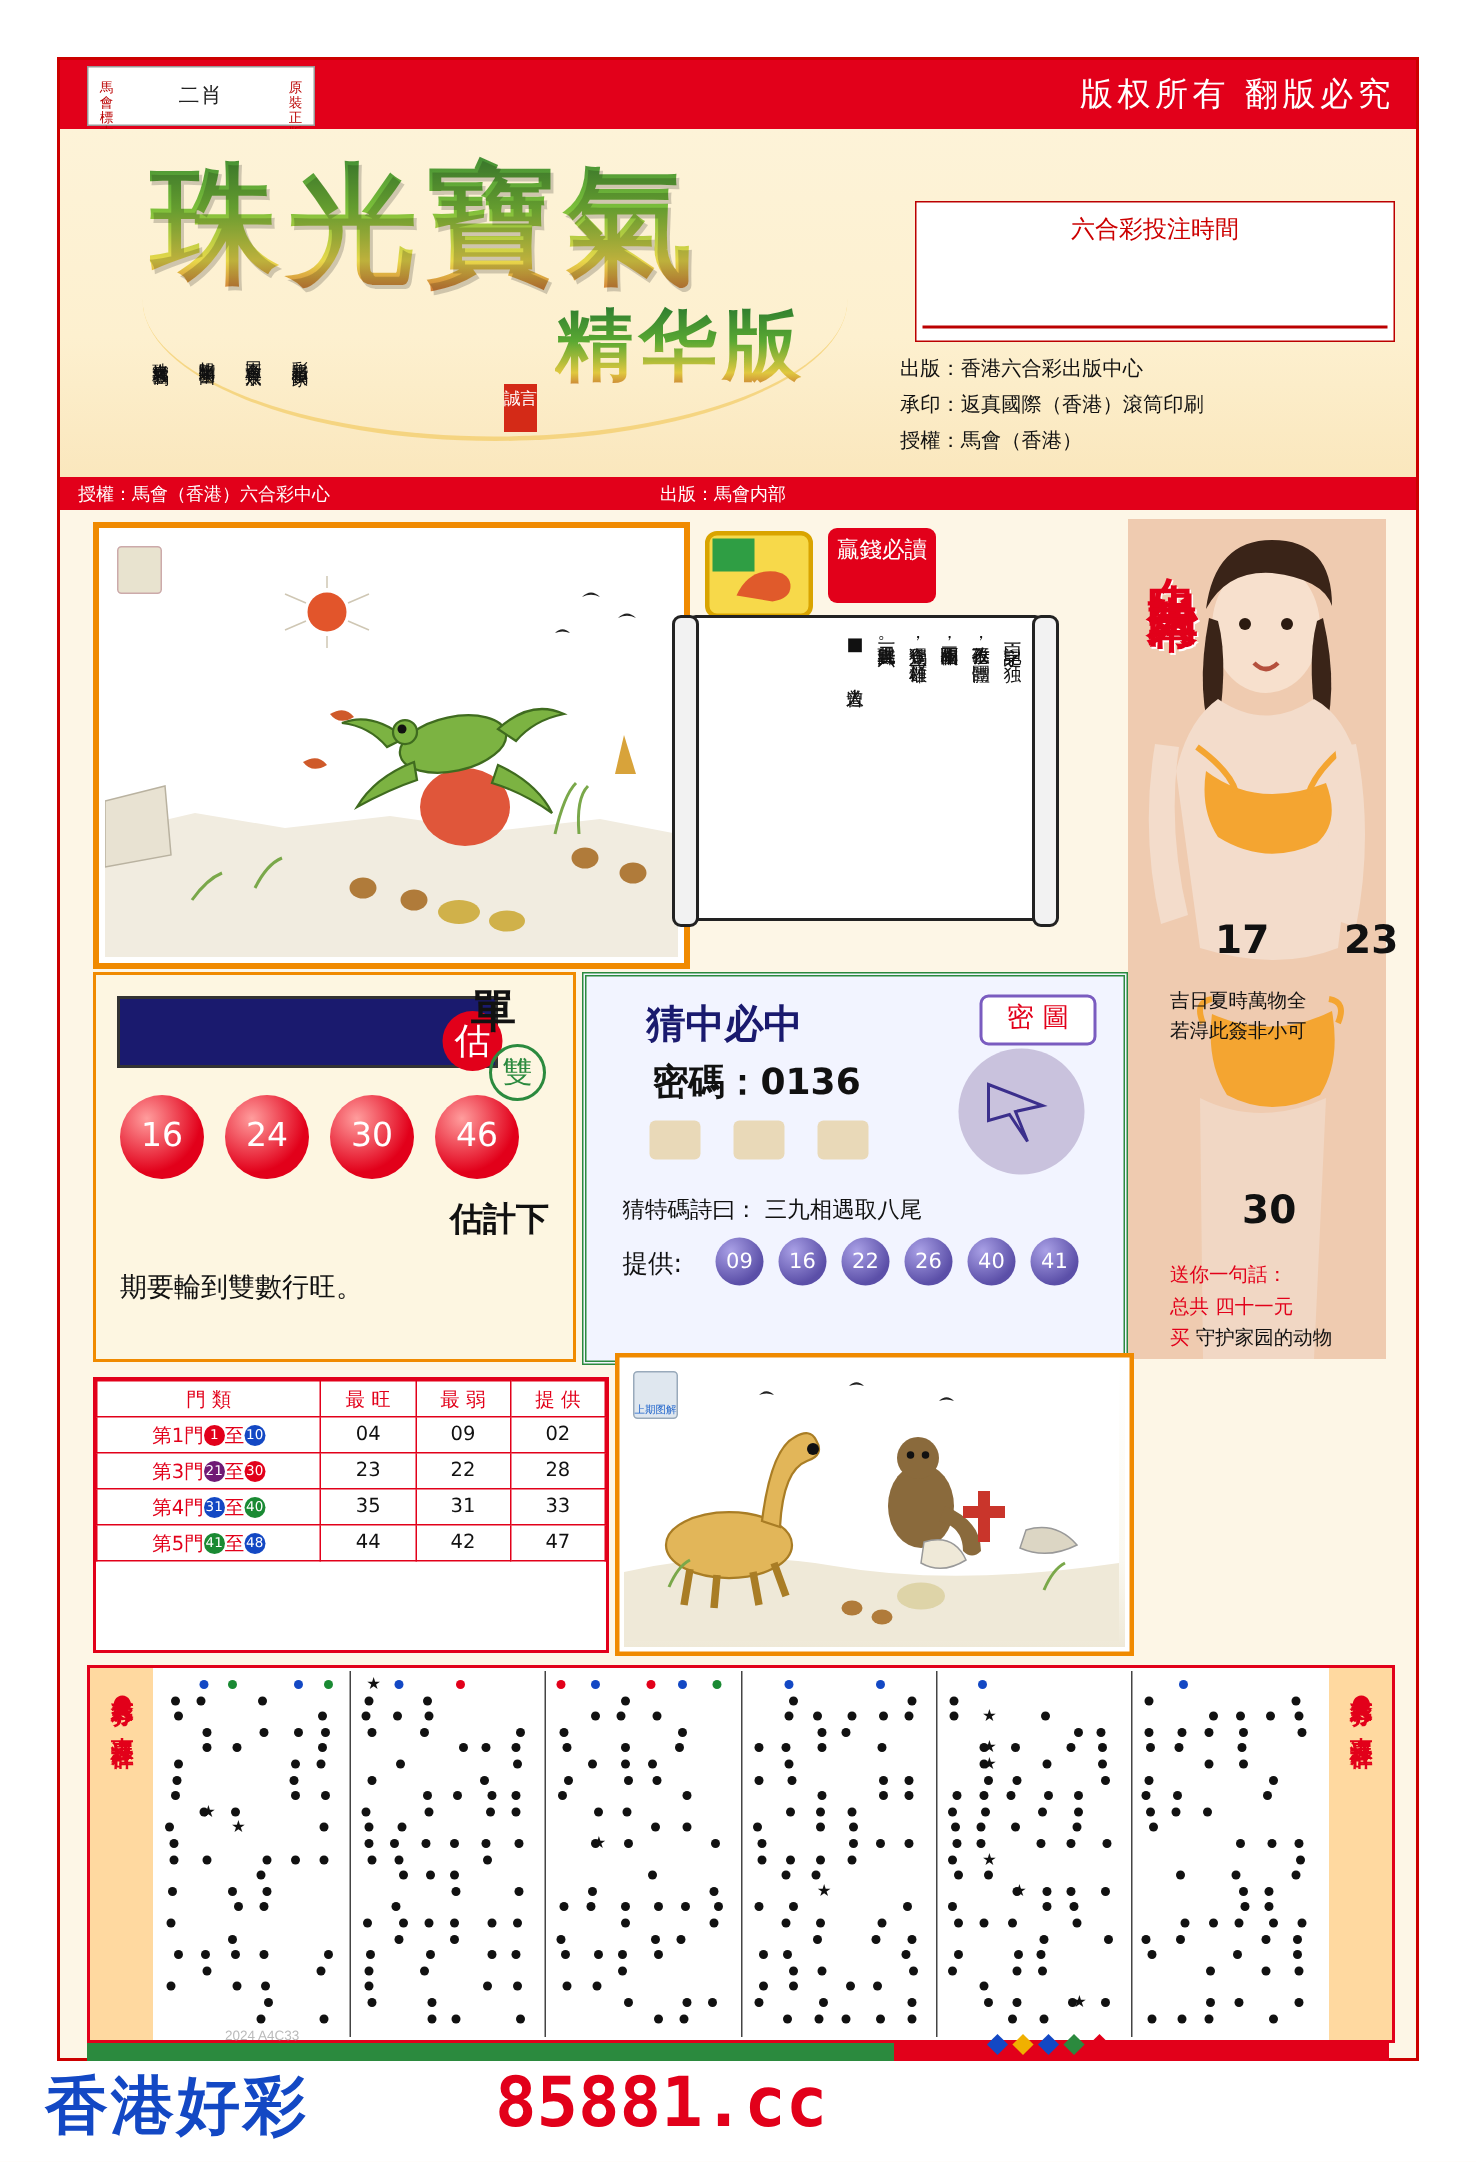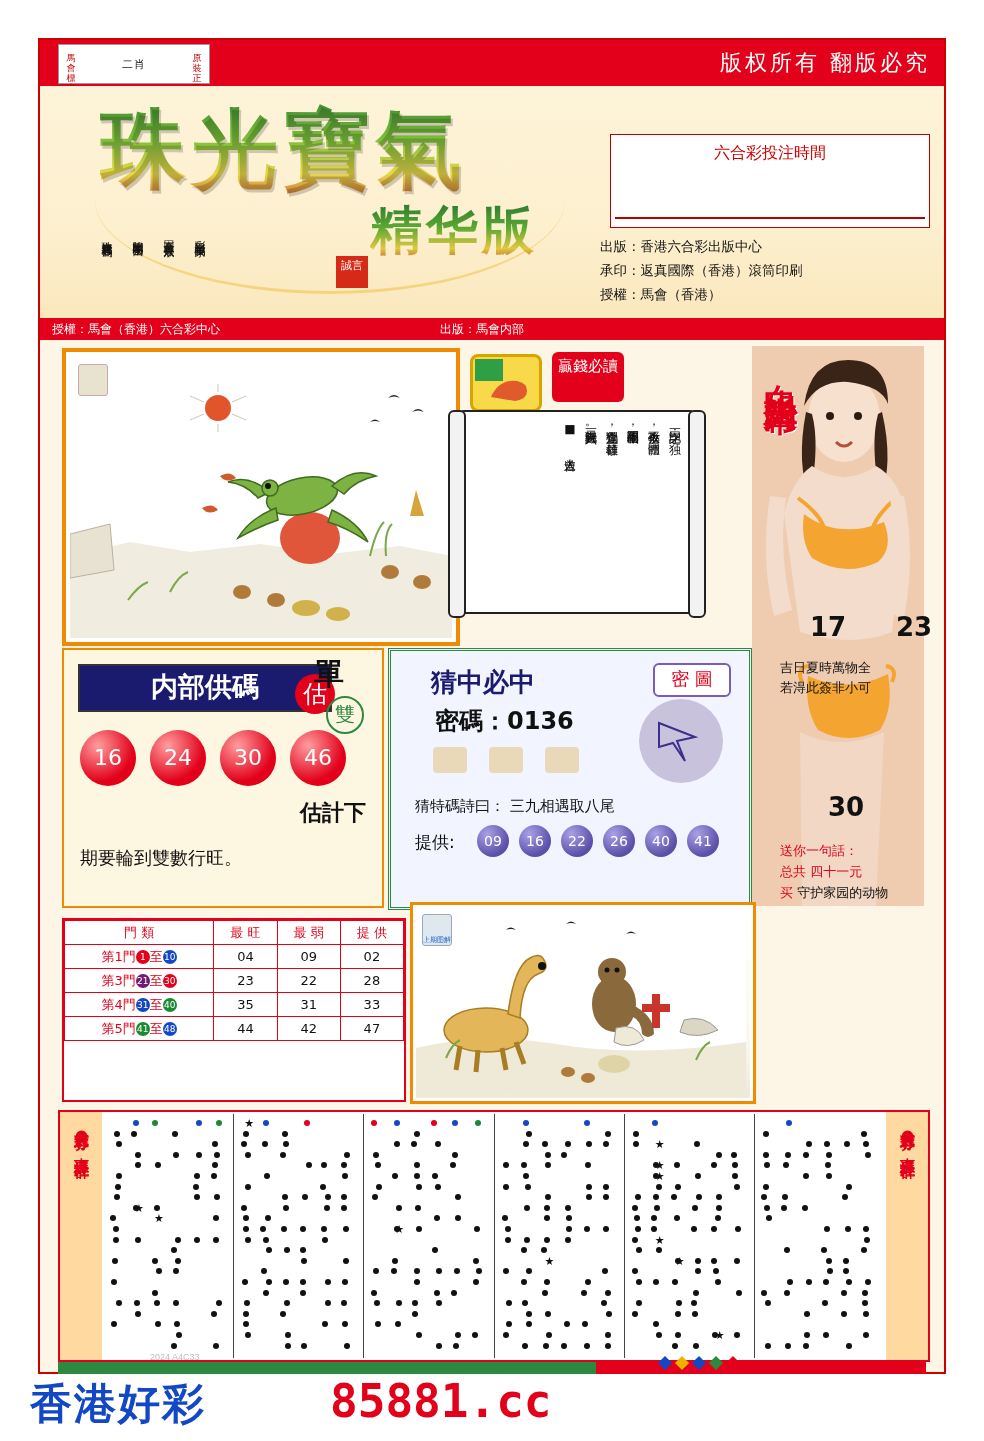--- a/index.html
+++ b/index.html
@@ -3,37 +3,37 @@
 <meta charset="utf-8">
 <style>
   html,body{margin:0;padding:0;background:#ffffff;}
   body{width:984px;height:1441px;position:relative;font-family:"Liberation Sans",sans-serif;overflow:hidden;}
   .page{position:absolute;left:0;top:0;width:984px;height:1441px;background:#fff;}
   .sheet{position:absolute;left:38px;top:38px;width:908px;height:1336px;background:#fdf6e6;border:2px solid #c00;box-sizing:border-box;}
 
   
   .topbar{position:absolute;left:0;top:0;width:904px;height:46px;background:#e2001a;}
   .logo-box{position:absolute;left:18px;top:4px;width:150px;height:38px;background:#fff;border:1px solid #999;display:flex;align-items:center;justify-content:center;}
-  .logo-txt{font-family:"DejaVu Sans",sans-serif;font-size:11px;color:#222;letter-spacing:1px;}
+  .logo-txt{font-family:"DejaVu Sans",sans-serif;font-size:14px;color:#222;letter-spacing:1px;}
   .logo-side{position:absolute;font-size:9px;color:#b00;line-height:10px;width:16px;text-align:center;}
   .copy-right{position:absolute;right:14px;top:8px;color:#fff;font-size:22px;letter-spacing:3px;font-family:"DejaVu Sans",sans-serif;}
 
   
   .title-area{position:absolute;left:0;top:46px;width:904px;height:232px;background:linear-gradient(180deg,#fdf3d8 0%,#fdf0cf 60%,#fae7bd 100%);}
   .big-title{position:absolute;left:60px;top:6px;font-size:86px;font-weight:bold;font-family:"DejaVu Sans",sans-serif;letter-spacing:6px;
      background:linear-gradient(180deg,#2f7d32 0%,#7bbf3a 40%,#e8d84a 70%,#c0392b 100%);-webkit-background-clip:text;background-clip:text;color:transparent;
      text-shadow:2px 3px 0 rgba(0,0,0,.18);}
   .sub-title{position:absolute;left:330px;top:110px;font-size:52px;font-weight:bold;font-family:"DejaVu Sans",sans-serif;letter-spacing:4px;
      background:linear-gradient(180deg,#1f6f2f 0%,#5aa832 45%,#e0c83f 75%,#b3382b 100%);-webkit-background-clip:text;background-clip:text;color:transparent;}
   .swoosh{position:absolute;left:55px;top:95px;width:470px;height:110px;border-bottom:3px solid #f0c040;border-radius:0 0 60% 60%/0 0 100% 100%;opacity:.5;}
 
   .vcols{position:absolute;left:60px;top:146px;width:250px;height:80px;display:flex;gap:18px;}
   .vcol{writing-mode:vertical-rl;text-orientation:upright;font-size:11px;line-height:13px;color:#111;font-family:"DejaVu Sans",sans-serif;letter-spacing:1px;}
 
-  .seal{position:absolute;left:296px;top:170px;width:32px;height:32px;background:#d42a17;color:#fff;font-size:11px;line-height:13px;text-align:center;padding-top:3px;box-sizing:border-box;font-family:"DejaVu Sans",sans-serif;}
+  .seal{position:absolute;left:296px;top:170px;width:22px;height:32px;background:#d42a17;color:#fff;font-size:11px;line-height:13px;text-align:center;padding-top:3px;box-sizing:border-box;font-family:"DejaVu Sans",sans-serif;}
 
   .time-box{position:absolute;right:14px;top:48px;width:318px;height:92px;background:#fff;border:1px solid #b00;}
   .time-box .tl{text-align:center;color:#c00;font-size:16px;padding-top:8px;font-family:"DejaVu Sans",sans-serif;}
   .time-box .rule{position:absolute;left:4px;right:4px;bottom:8px;border-bottom:2px solid #b00;}
 
   .pubinfo{position:absolute;right:14px;top:148px;width:330px;font-size:13.5px;line-height:24px;color:#111;font-family:"DejaVu Sans",sans-serif;}
 
   .redstrip{position:absolute;left:0;top:278px;width:904px;height:22px;background:#e2001a;color:#fff;font-size:12px;font-family:"DejaVu Sans",sans-serif;}
   .redstrip .l{position:absolute;left:12px;top:3px;}
   .redstrip .r{position:absolute;left:400px;top:3px;}
@@ -274,21 +274,20 @@
 若淂此簽非小可</div>
       <div class="lady-foot">
         <div>送你一句話：</div>
         <div>总共 四十一元</div>
         <div><span class="buy">买</span>
              <span class="b">守护家园的动物</span></div>
       </div>
 
       <div class="intpanel">
         <div class="hdr">
-          <span>内部供碼</span>
           <div class="gu">估</div>
         </div>
         <div class="dan">單</div>
         <div class="shuang">雙</div>
         <div class="balls">
           <div class="ball">16</div>
           <div class="ball">24</div>
           <div class="ball">30</div>
           <div class="ball">46</div>
         </div>

